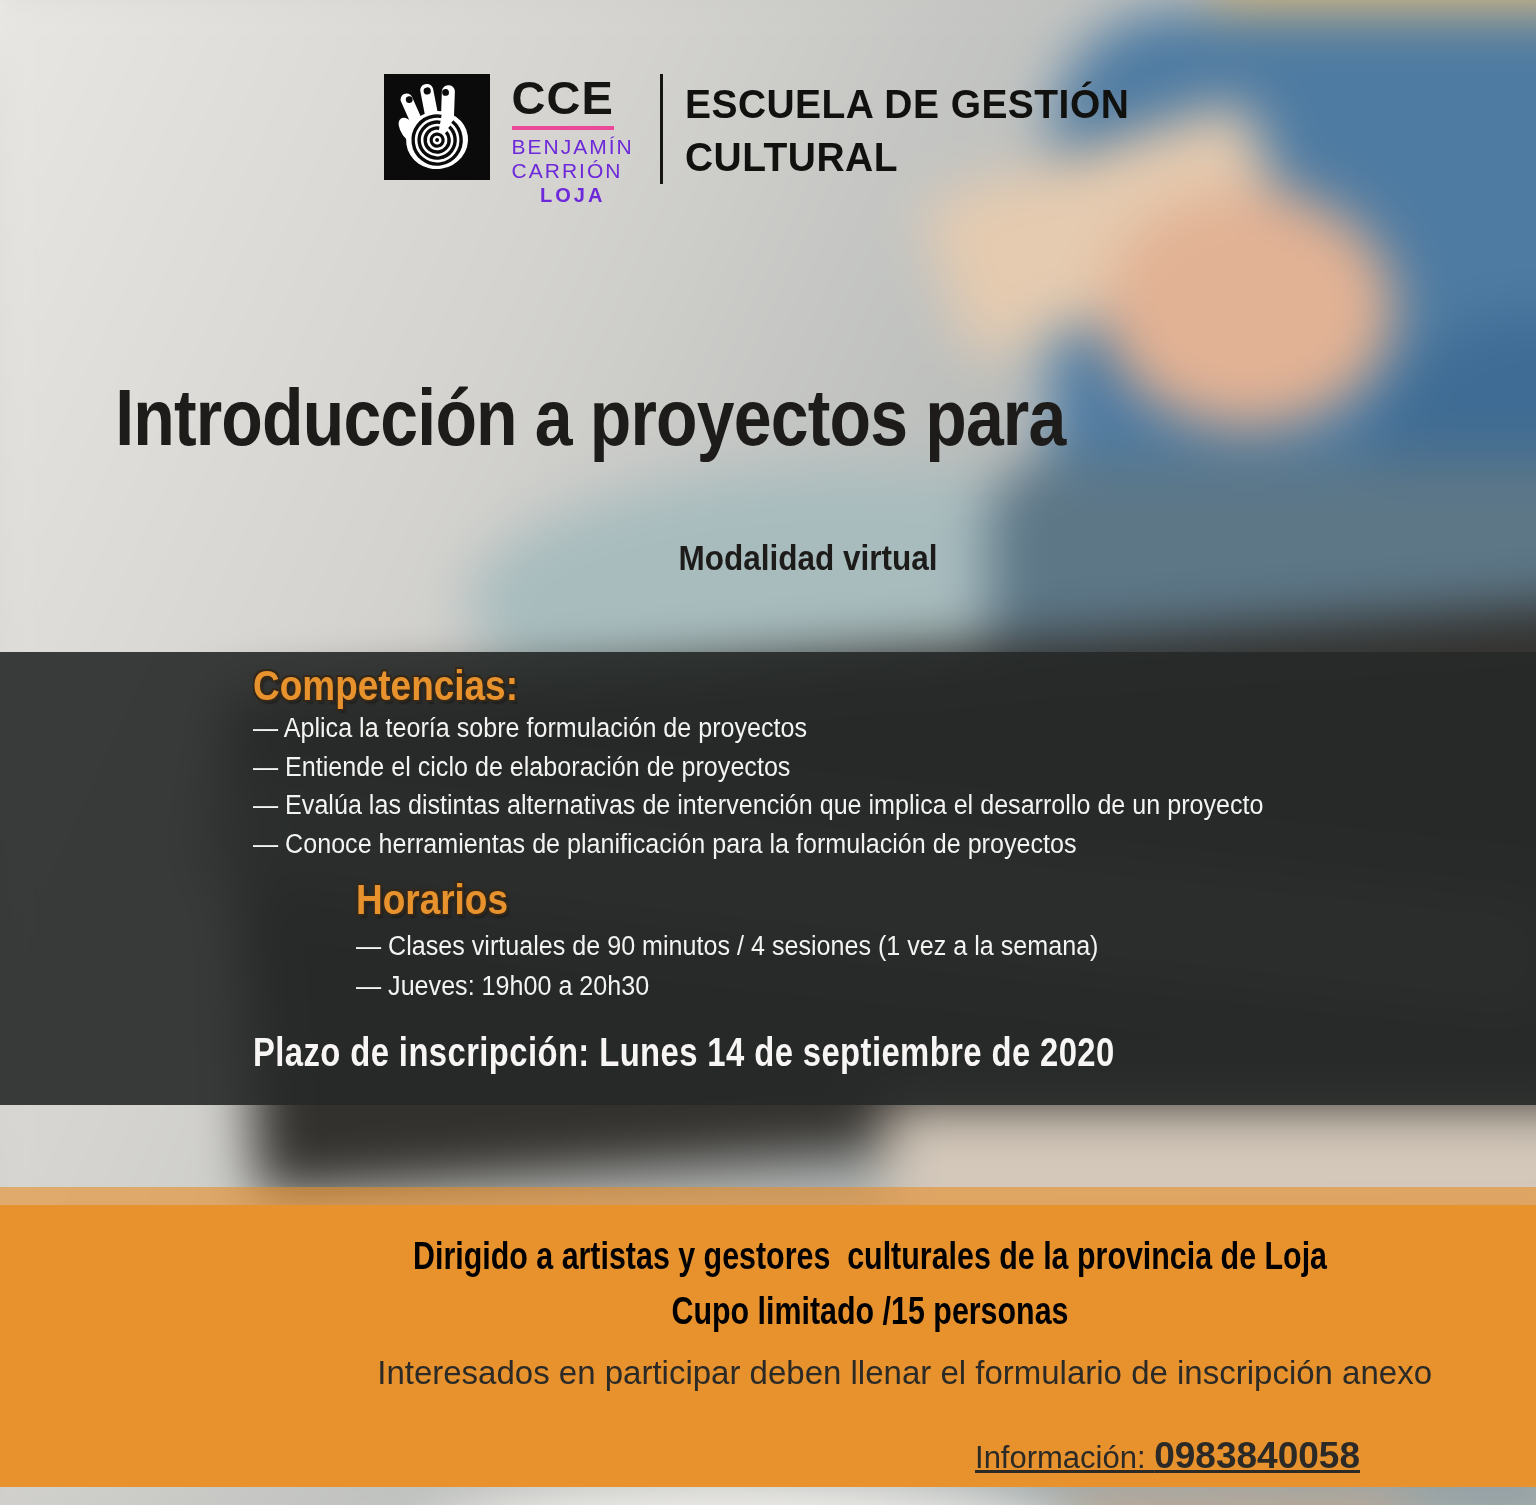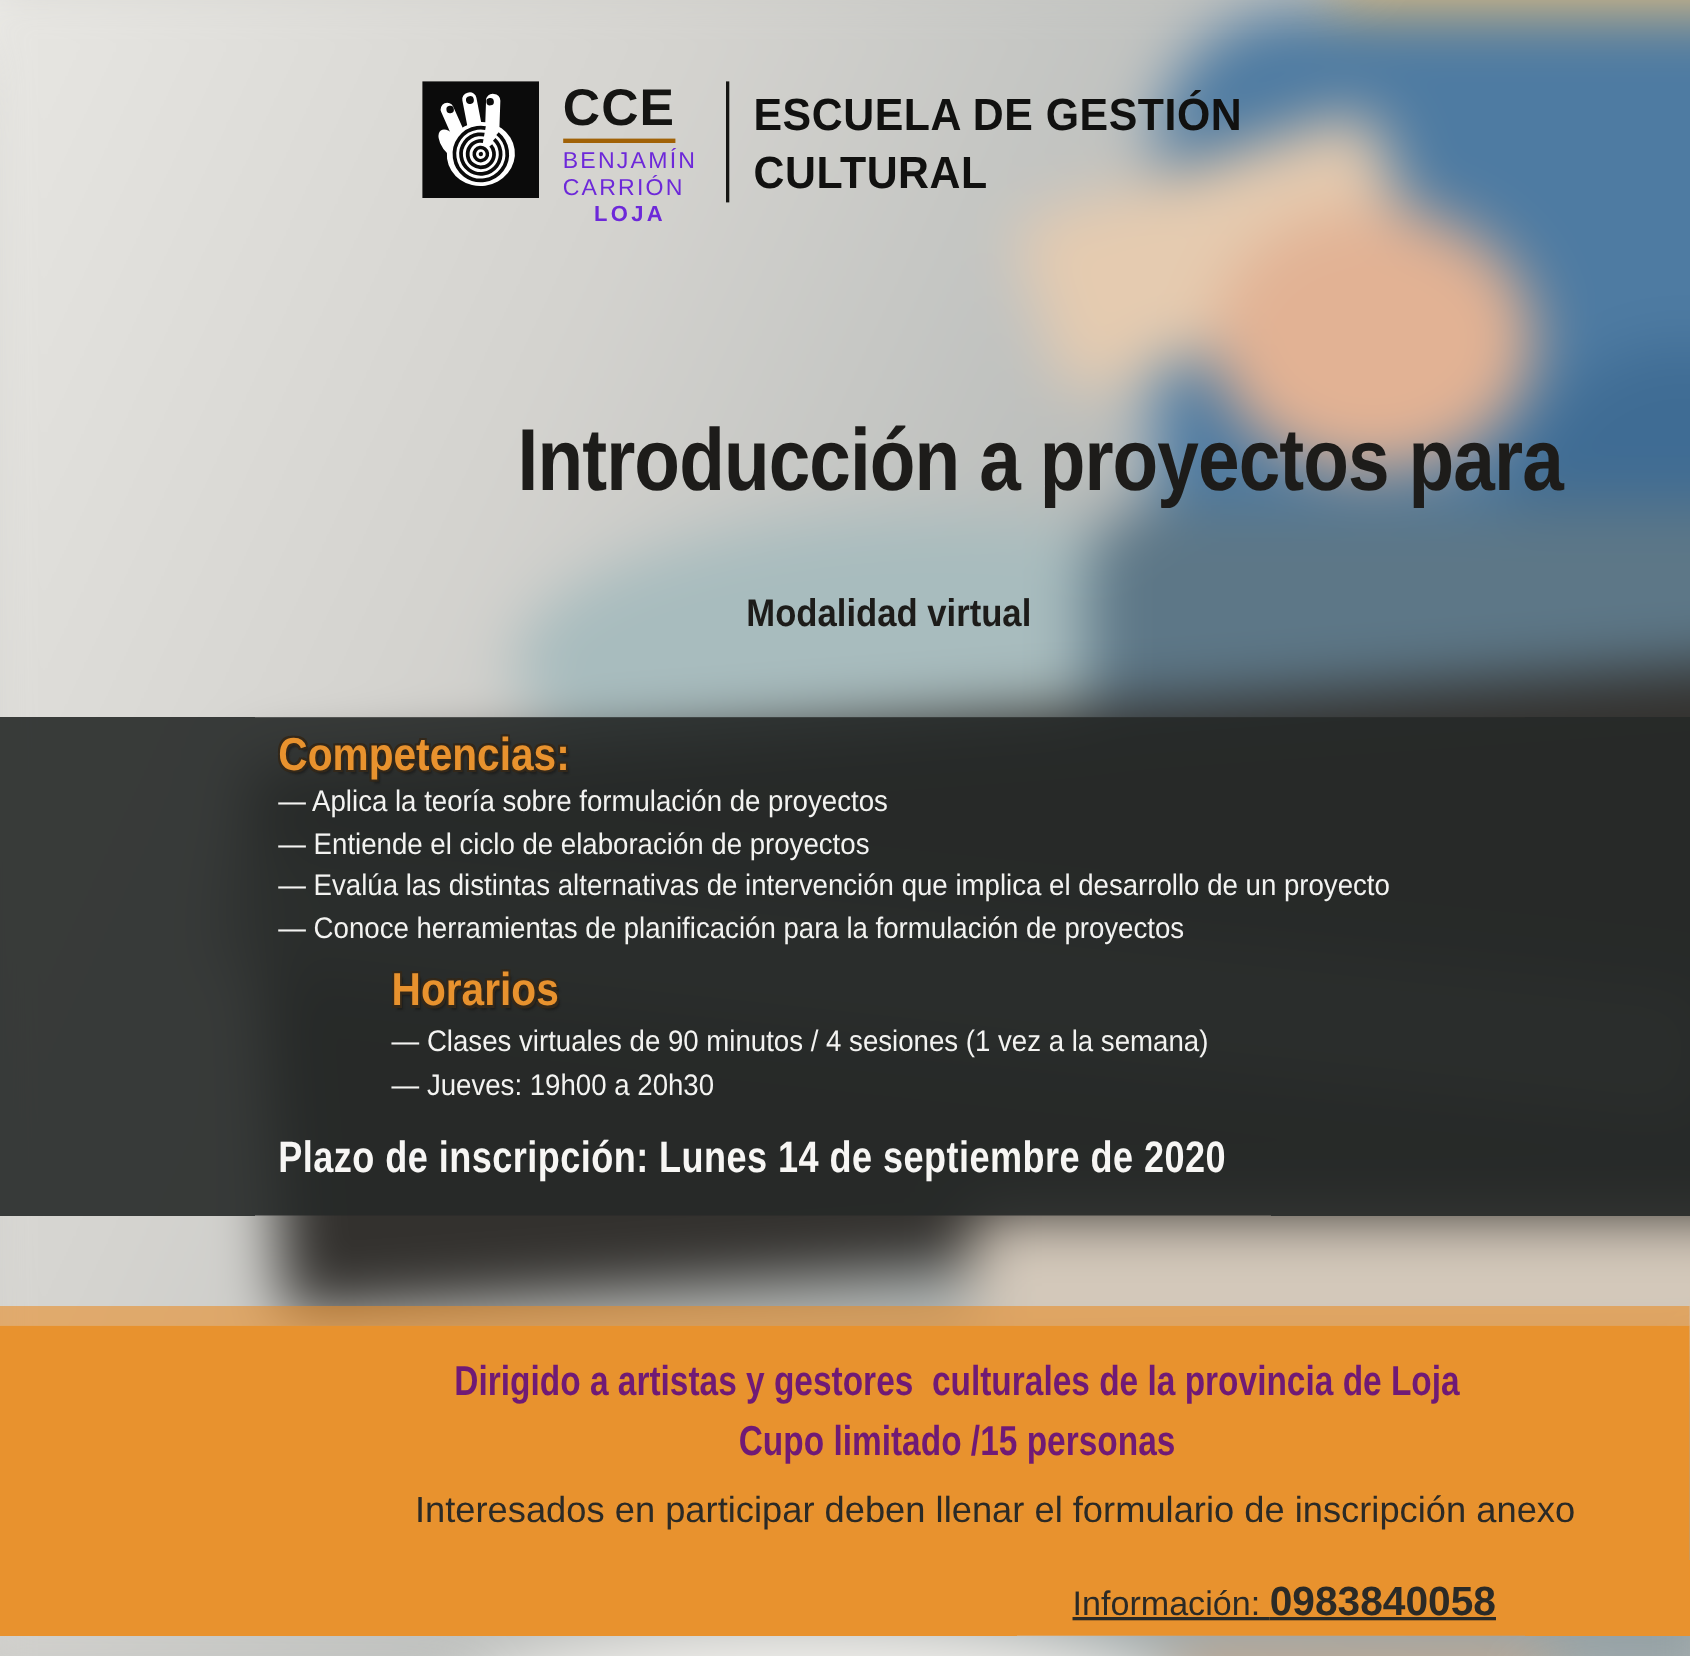--- a/index.html
+++ b/index.html
@@ -29,36 +29,36 @@
            background:linear-gradient(to right,#8f8f8b 0%,#b3b2ae 60%,#d9d8d4 90%,#f7f6f2 97%,#ffffff 100%); }
   .ph-strip-light{ left:880px; top:1090px; width:720px; height:130px; background:#d3c8ba; }
   .ph-bottom-blob{ left:430px; top:1450px; width:640px; height:140px; border-radius:50%; background:#efede9; }
   .ph-bottom-skin{ left:1060px; top:1470px; width:320px; height:90px; background:#c2aa93; }
 
   
   .logo-row{ position:absolute; top:74px; left:0; width:100%; display:flex; justify-content:center; align-items:flex-start; }
   .logo-mark{ width:106px; height:106px; background:#0b0b0b; flex:0 0 auto; display:flex; align-items:center; justify-content:center; }
   .logo-text{ margin-left:22px; color:#151513; }
   .logo-acronym{ font-size:47px; font-weight:bold; letter-spacing:1px; line-height:1; display:inline-block;
-                 border-bottom:4px solid #a16207; padding-bottom:5px; }
+                 border-bottom:4px solid #ec4899; padding-bottom:5px; }
   .logo-name{ margin-top:5px; font-size:21px; letter-spacing:2px; line-height:24px; color:#6d28d9; }
   .logo-name .loja{ font-weight:bold; text-align:center; letter-spacing:3px; font-size:20px; }
   .logo-divider{ width:3px; height:110px; background:#151513; margin:0 22px 0 26px; }
   .school{ font-size:41px; font-weight:900; line-height:53px; color:#111110; letter-spacing:.5px;
            transform:scaleX(.95); transform-origin:left top; margin-top:4px; }
 
   
   .condensed-c{ transform:scaleX(.85); transform-origin:center; }
   .kicker{ position:absolute; top:326px; left:0; width:100%; text-align:center;
            font-size:50px; font-weight:900; color:var(--accent,#E8922E); letter-spacing:0;
            text-shadow:-2px -2px 0 #2e261c, 2px -2px 0 #2e261c, -2px 2px 0 #2e261c, 2px 2px 0 #2e261c,
                         0 -3px 0 #2e261c, 0 3px 0 #2e261c, -3px 0 0 #2e261c, 3px 0 0 #2e261c,
                         5px 6px 3px rgba(25,25,25,.45); }
   .kicker>span, .title-line>span, .subtitle>span{ display:block; }
-  .title{ position:absolute; top:376px; left:0; width:100%; text-align:right;
+  .title{ position:absolute; top:376px; left:0; width:100%; text-align:left;
           font-size:80px; line-height:84px; font-weight:900; color:#1d1c1a; letter-spacing:-1px; }
   .subtitle{ position:absolute; top:538px; left:0; width:100%; text-align:center;
              font-size:35px; font-weight:900; color:#1d1c1a;margin-left:40px; }
 
   
   .dark-band{ position:absolute; top:652px; left:0; width:100%; height:453px; background:rgba(38,41,40,.90); }
   .orange-h{ position:absolute; font-size:42px; font-weight:900; color:var(--accent,#E8922E);
              transform:scaleX(.88); transform-origin:left center;
              text-shadow:-2px -2px 0 #33281a, 2px -2px 0 #33281a, -2px 2px 0 #33281a, 2px 2px 0 #33281a,
                           0 2px 0 #33281a, 0 -2px 0 #33281a, 3px 4px 2px rgba(20,20,20,.5); }
@@ -70,21 +70,21 @@
   .horarios-list{ left:356px; top:274px; line-height:40px; }
   .deadline{ position:absolute; left:253px; top:378px; font-size:40px; font-weight:900; color:#f7f6f4;
              transform:scaleX(.82); transform-origin:left top; letter-spacing:.5px; }
 
   
   .facilitator{ position:absolute; top:1126px; right:182px; font-size:31px; color:#33322f; }
 
   
   .orange-strip{ position:absolute; top:1187px; left:0; width:100%; height:18px; background:rgba(231,141,42,.6); }
   .orange-block{ position:absolute; top:1205px; left:0; width:100%; height:282px; background:var(--accent,#E8922E); }
-  .audience{ position:absolute; top:30px; left:290px; width:1160px; text-align:center; color:#701a75; }
+  .audience{ position:absolute; top:30px; left:290px; width:1160px; text-align:center; color:#000000; }
   .audience-line{ font-size:38px; font-weight:900; transform:scaleX(.8); transform-origin:center; white-space:pre-wrap; }
   .audience-line + .audience-line{ margin-top:12px; }
   .registration{ position:absolute; top:146px; right:104px; text-align:right; font-size:33px; line-height:43px; color:#2b2a26; }
   .reg-email{ font-weight:900; font-size:36px; letter-spacing:-.5px; }
   .info-line{ position:absolute; top:230px; right:176px; font-size:31px; color:#2b2a26;text-decoration:underline; }
   .info-phone{ font-weight:900; font-size:37px; letter-spacing:0; }
 </style>
 </head>
 <body>
 

